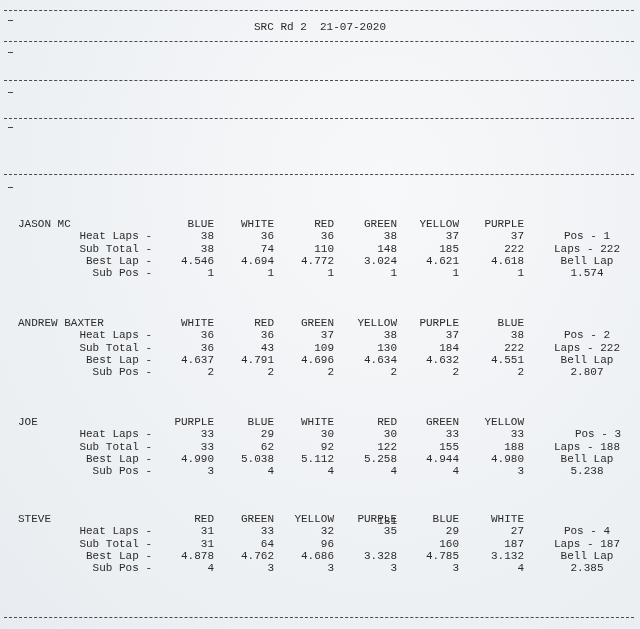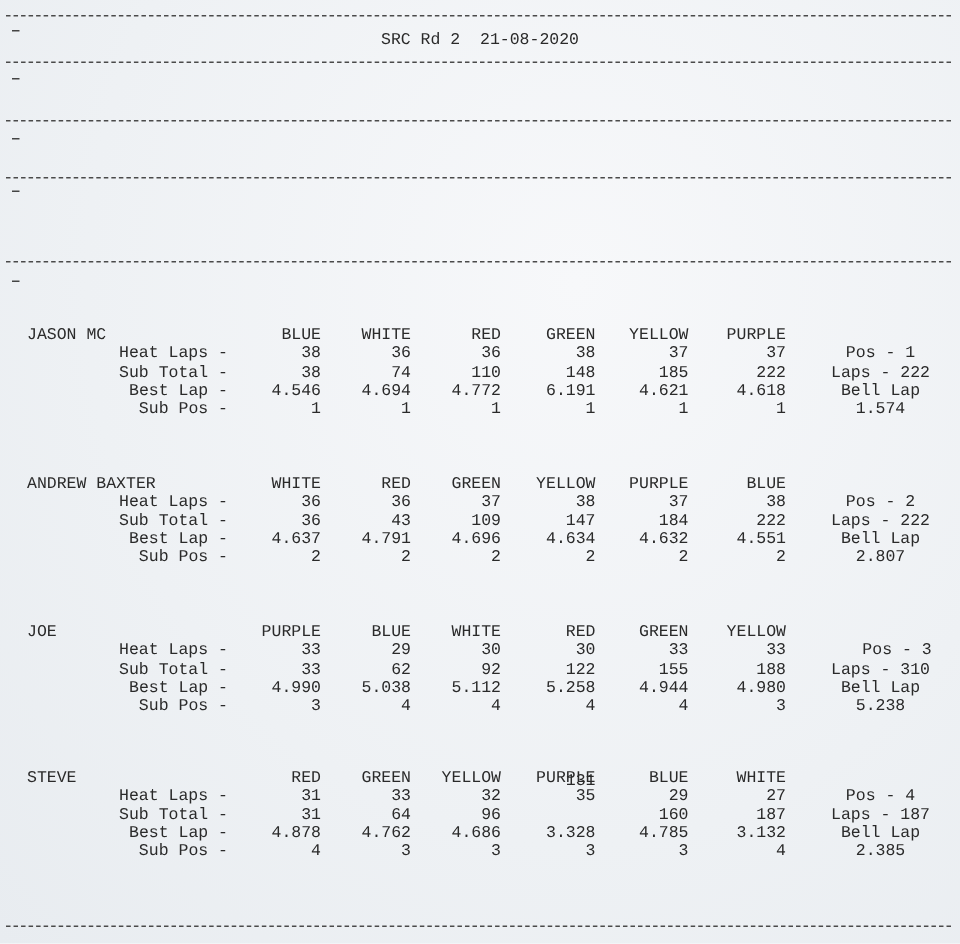--- a/index.html
+++ b/index.html
@@ -21,21 +21,21 @@
   .cell { position:absolute; width:60px; text-align:right; white-space:pre; }
   .side { position:absolute; width:100px; text-align:center; white-space:pre; }
 </style>
 </head>
 <body>
 
 <div class="page">
 
   <div class="rule" style="top:10px"></div>
   <div class="dash" style="top:20px"></div>
-  <div class="center" style="top:21px">SRC Rd 2  21-08-2020</div>
+  <div class="center" style="top:21px">SRC Rd 2  21-07-2020</div>
   <div class="rule" style="top:41px"></div>
   <div class="dash" style="top:52px"></div>
   <div class="rule" style="top:80px"></div>
   <div class="dash" style="top:92px"></div>
   <div class="rule" style="top:118px"></div>
   <div class="dash" style="top:127px"></div>
   <div class="rule" style="top:174px"></div>
   <div class="dash" style="top:187px"></div>
 
   <div id="drivers">
@@ -58,21 +58,21 @@
         <div class="cell" style="top:242.6px;left:154px">38</div>
         <div class="cell" style="top:242.6px;left:214px">74</div>
         <div class="cell" style="top:242.6px;left:274px">110</div>
         <div class="cell" style="top:242.6px;left:337px">148</div>
         <div class="cell" style="top:242.6px;left:399px">185</div>
         <div class="cell" style="top:242.6px;left:464px">222</div>
         <div class="lbl" style="top:254.9px">Best Lap -</div>
         <div class="cell" style="top:254.9px;left:154px">4.546</div>
         <div class="cell" style="top:254.9px;left:214px">4.694</div>
         <div class="cell" style="top:254.9px;left:274px">4.772</div>
-        <div class="cell" style="top:254.9px;left:337px">6.191</div>
+        <div class="cell" style="top:254.9px;left:337px">3.024</div>
         <div class="cell" style="top:254.9px;left:399px">4.621</div>
         <div class="cell" style="top:254.9px;left:464px">4.618</div>
         <div class="lbl" style="top:267.2px">Sub Pos -</div>
         <div class="cell" style="top:267.2px;left:154px">1</div>
         <div class="cell" style="top:267.2px;left:214px">1</div>
         <div class="cell" style="top:267.2px;left:274px">1</div>
         <div class="cell" style="top:267.2px;left:337px">1</div>
         <div class="cell" style="top:267.2px;left:399px">1</div>
         <div class="cell" style="top:267.2px;left:464px">1</div>
         <div class="side" style="top:230.3px;left:537px">Pos - 1</div>
@@ -92,21 +92,21 @@
         <div class="cell" style="top:329.3px;left:154px">36</div>
         <div class="cell" style="top:329.3px;left:214px">36</div>
         <div class="cell" style="top:329.3px;left:274px">37</div>
         <div class="cell" style="top:329.3px;left:337px">38</div>
         <div class="cell" style="top:329.3px;left:399px">37</div>
         <div class="cell" style="top:329.3px;left:464px">38</div>
         <div class="lbl" style="top:341.6px">Sub Total -</div>
         <div class="cell" style="top:341.6px;left:154px">36</div>
         <div class="cell" style="top:341.6px;left:214px">43</div>
         <div class="cell" style="top:341.6px;left:274px">109</div>
-        <div class="cell" style="top:341.6px;left:337px">147</div>
+        <div class="cell" style="top:341.6px;left:337px">130</div>
         <div class="cell" style="top:341.6px;left:399px">184</div>
         <div class="cell" style="top:341.6px;left:464px">222</div>
         <div class="lbl" style="top:353.9px">Best Lap -</div>
         <div class="cell" style="top:353.9px;left:154px">4.637</div>
         <div class="cell" style="top:353.9px;left:214px">4.791</div>
         <div class="cell" style="top:353.9px;left:274px">4.696</div>
         <div class="cell" style="top:353.9px;left:337px">4.634</div>
         <div class="cell" style="top:353.9px;left:399px">4.632</div>
         <div class="cell" style="top:353.9px;left:464px">4.551</div>
         <div class="lbl" style="top:366.2px">Sub Pos -</div>
@@ -151,21 +151,21 @@
         <div class="cell" style="top:452.9px;left:399px">4.944</div>
         <div class="cell" style="top:452.9px;left:464px">4.980</div>
         <div class="lbl" style="top:465.2px">Sub Pos -</div>
         <div class="cell" style="top:465.2px;left:154px">3</div>
         <div class="cell" style="top:465.2px;left:214px">4</div>
         <div class="cell" style="top:465.2px;left:274px">4</div>
         <div class="cell" style="top:465.2px;left:337px">4</div>
         <div class="cell" style="top:465.2px;left:399px">4</div>
         <div class="cell" style="top:465.2px;left:464px">3</div>
         <div class="side" style="top:428.3px;left:548px">Pos - 3</div>
-        <div class="side" style="top:440.6px;left:537px">Laps - 310</div>
+        <div class="side" style="top:440.6px;left:537px">Laps - 188</div>
         <div class="side" style="top:452.9px;left:537px">Bell Lap</div>
         <div class="side" style="top:465.2px;left:537px">5.238</div>
       </div>
       <div>
         <div class="name" style="top:513px">STEVE</div>
         <div class="cell" style="top:513px;left:154px">RED</div>
         <div class="cell" style="top:513px;left:214px">GREEN</div>
         <div class="cell" style="top:513px;left:274px">YELLOW</div>
         <div class="cell" style="top:513px;left:337px">PURPLE</div>
         <div class="cell" style="top:513px;left:399px">BLUE</div>

